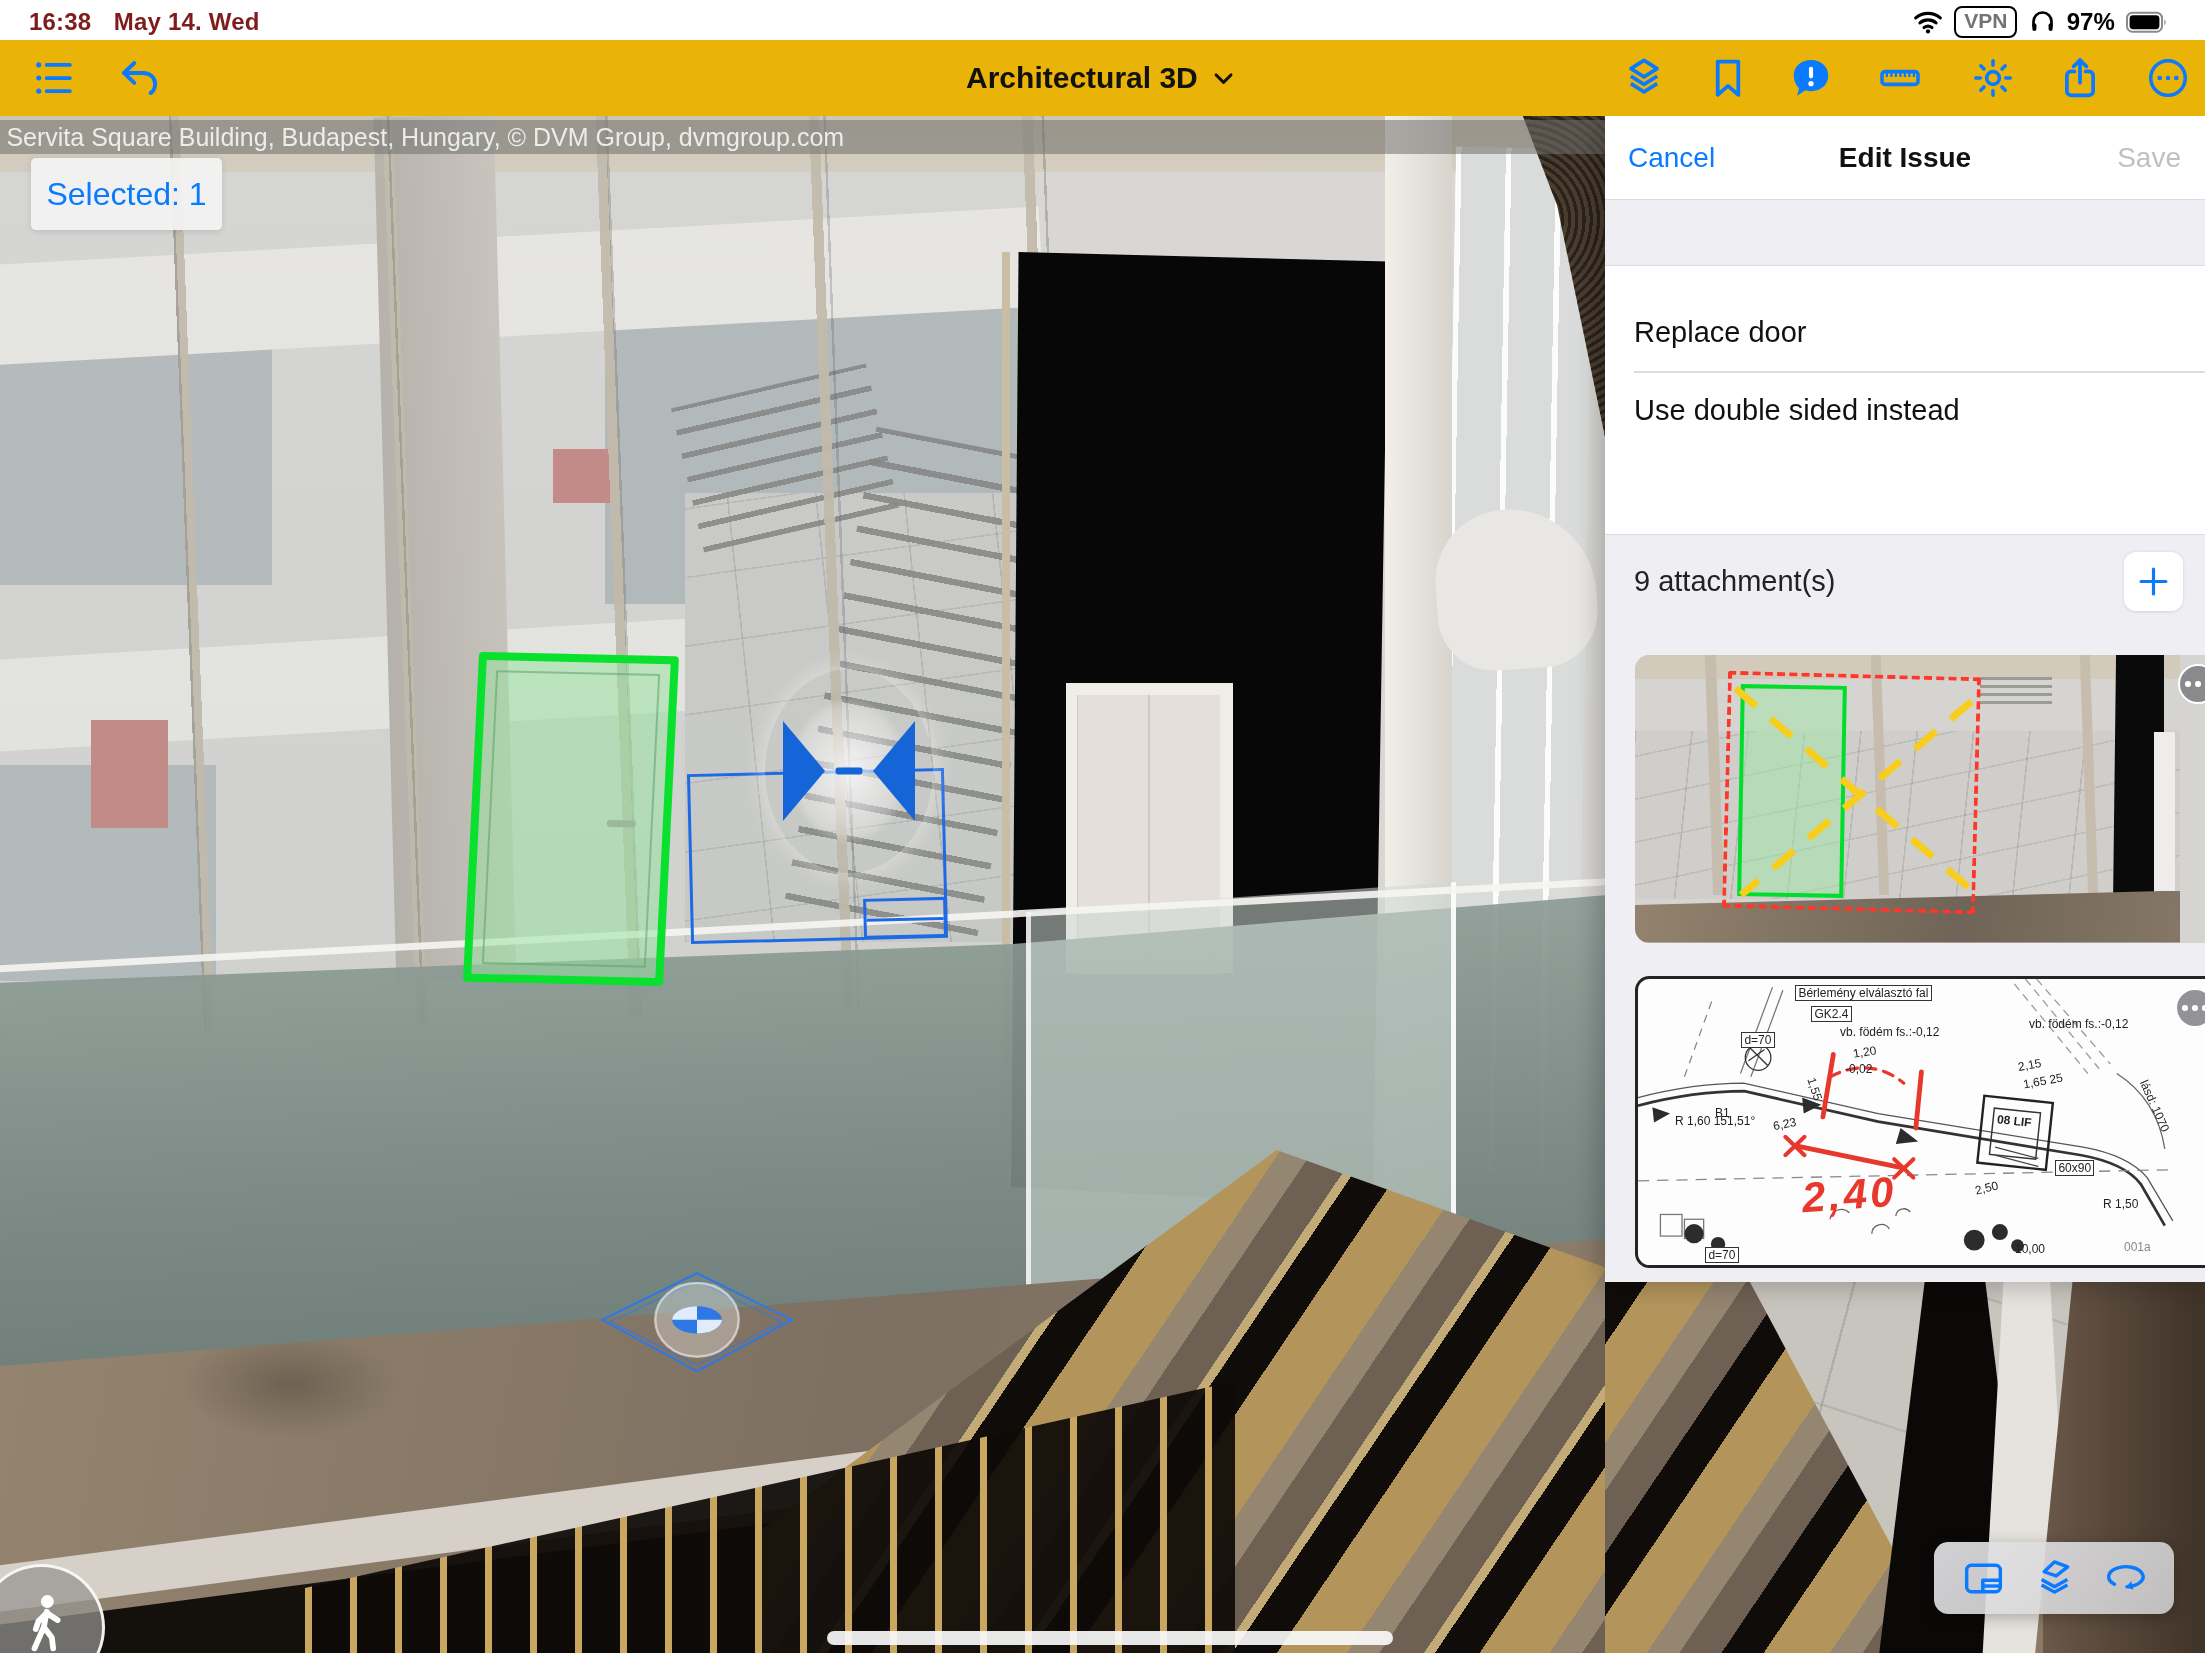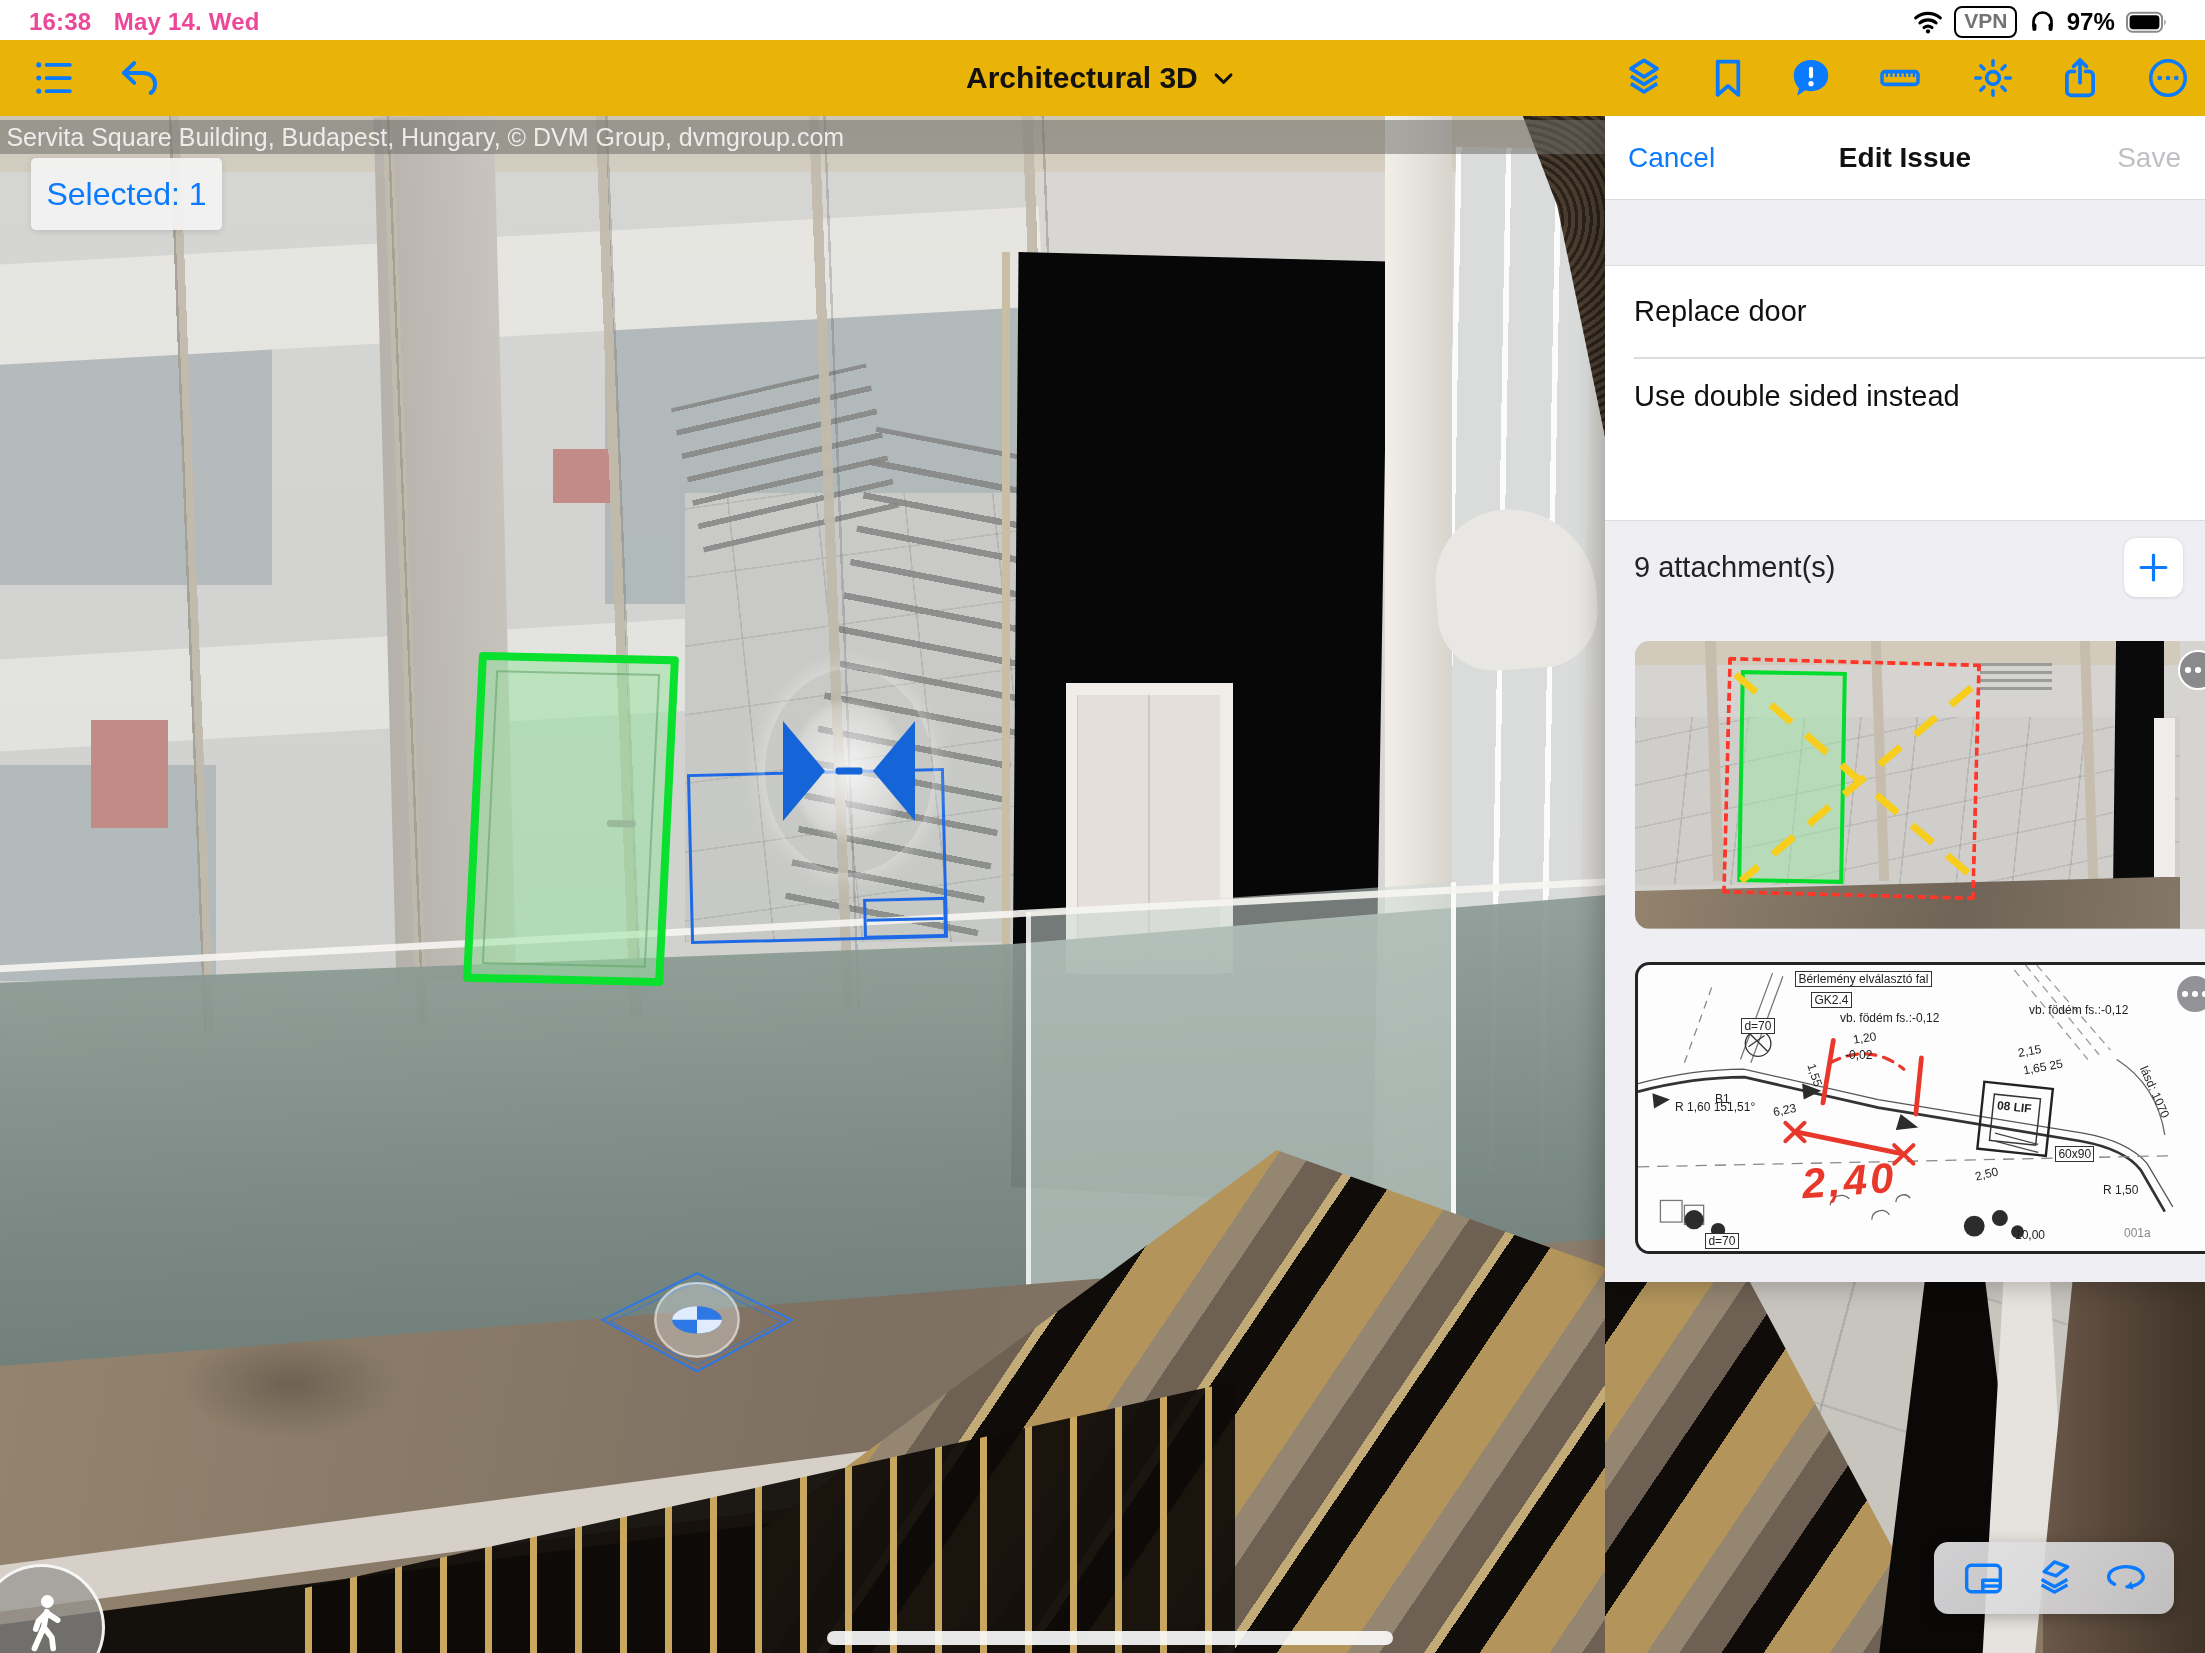--- a/index.html
+++ b/index.html
@@ -3,21 +3,21 @@
 <meta charset="utf-8">
 <style>
   * { box-sizing: border-box; margin: 0; padding: 0; }
   html,body { width:2205px; height:1654px; overflow:hidden; background:#fff;
               font-family:"Liberation Sans", sans-serif; }
   .s { position:absolute; }
   svg { display:block; }
 
   
   #statusbar { left:0; top:0; width:2205px; height:40px; background:#fff; z-index:60; }
-  #status-left { left:29px; top:8px; font-size:24px; font-weight:700; color:#ec4899; letter-spacing:0.2px; }
+  #status-left { left:29px; top:8px; font-size:24px; font-weight:700; color:#7f1d1d; letter-spacing:0.2px; }
   #status-left span { margin-right:22.4px; }
   #status-right { right:37px; top:6.4px; display:flex; align-items:center; gap:11.2px; }
   #vpn-badge { border:2.4px solid #000; border-radius:8px; padding:0.8px 8px 2.4px;
                font-size:21px; font-weight:700; color:#737373; }
   #battery-pct { font-size:24px; font-weight:600; color:#000; }
 
   
   #toolbar { left:0; top:40px; width:2205px; height:76px; background:#eab308; z-index:60; }
   .tool-ic { position:absolute; top:50%; transform:translate(-50%,-50%); width:45px; height:45px; }
   .tool-ic svg { width:45px; height:45px; }
@@ -164,22 +164,22 @@
     display:flex; flex-direction:column; }
   #panel-header { position:relative; height:83px; flex:none; }
   #cancel-btn { position:absolute; left:23px; top:50%; transform:translateY(-50%);
     color:#0a7aff; font-size:28px; }
   #panel-title { position:absolute; left:50%; top:50%; transform:translate(-50%,-50%);
     color:#111; font-size:28px; font-weight:700; }
   #save-btn { position:absolute; right:24px; top:50%; transform:translateY(-50%);
     color:#bfbfc4; font-size:28px; }
   .spacer-gray { height:67px; flex:none; background:#efeef3;
     border-top:1.6px solid #dcdce0; border-bottom:1.6px solid #dcdce0; }
-  #field-title { height:91px; flex:none; display:flex; align-items:center; padding-left:29px;
-    font-size:29px; color:#111; }
+  #field-title { height:77px; flex:none; display:flex; align-items:center; padding-left:29px;
+    font-size:29px; color:#111;margin-top:28px; }
   .inset-divider { height:1.6px; flex:none; background:#dcdce0; margin-left:29px; }
   #field-desc { height:161px; flex:none; padding:21px 29px 12px; font-size:29px; color:#111; }
   #attach-section { flex:1; background:#efeef3; border-top:1.6px solid #dcdce0; position:relative; }
   #attach-row { position:relative; height:92px; }
   #attach-label { position:absolute; left:29px; top:50%; transform:translateY(-50%);
     font-size:29px; color:#222; }
   #attach-add { position:absolute; right:22.4px; top:17.6px; width:59px; height:59px;
     background:#fff; border-radius:12px; box-shadow:0 0.8px 3.2px rgba(0,0,0,.12); }
   #attach-add svg { width:35px; height:35px; margin:12px; }
 

